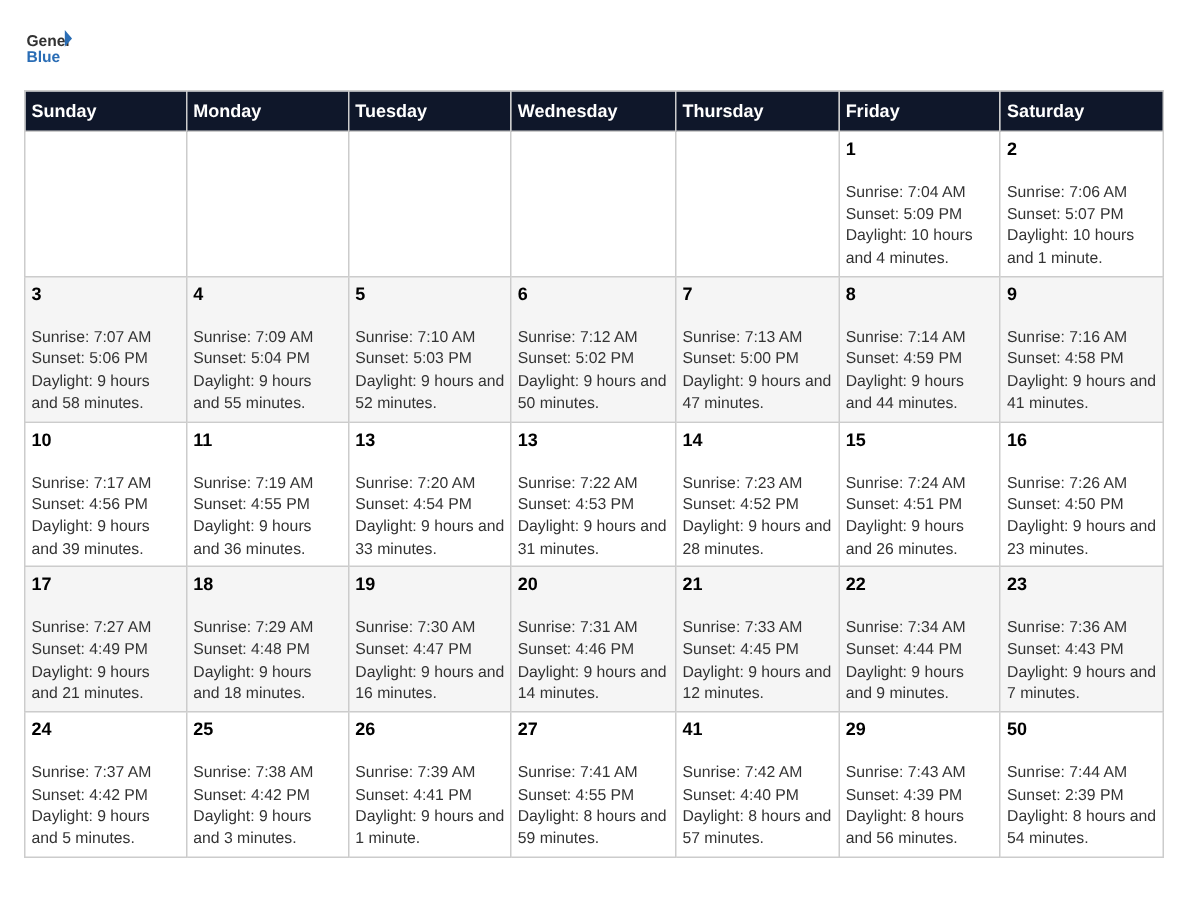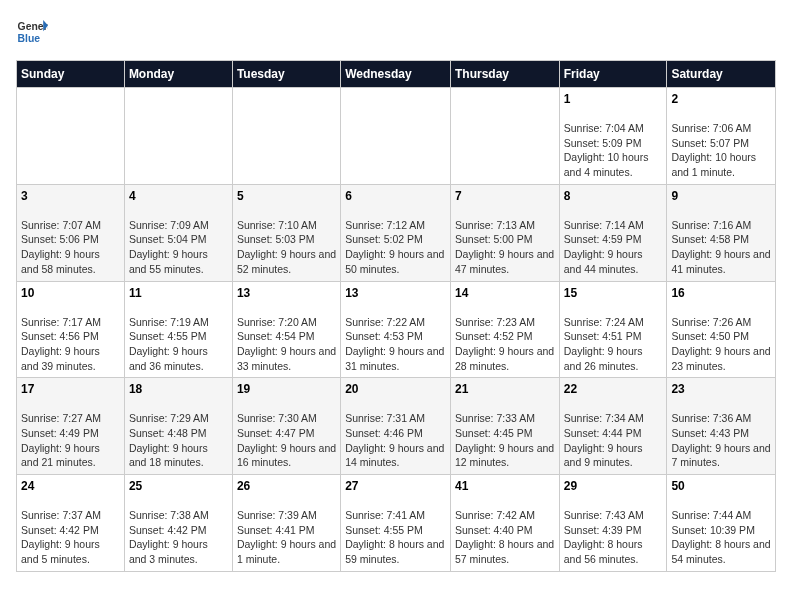--- a/index.html
+++ b/index.html
@@ -294,18 +294,18 @@
         </td>
         <td>
           <span class="day-num">29</span>
           <div class="day-detail">Sunrise: 7:43 AM
 Sunset: 4:39 PM
 Daylight: 8 hours and 56 minutes.</div>
         </td>
         <td>
           <span class="day-num">50</span>
           <div class="day-detail">Sunrise: 7:44 AM
-Sunset: 10:39 PM
+Sunset: 2:39 PM
 Daylight: 8 hours and 54 minutes.</div>
         </td>
       </tr>
     </tbody>
 </table>
 
 </body></html>

